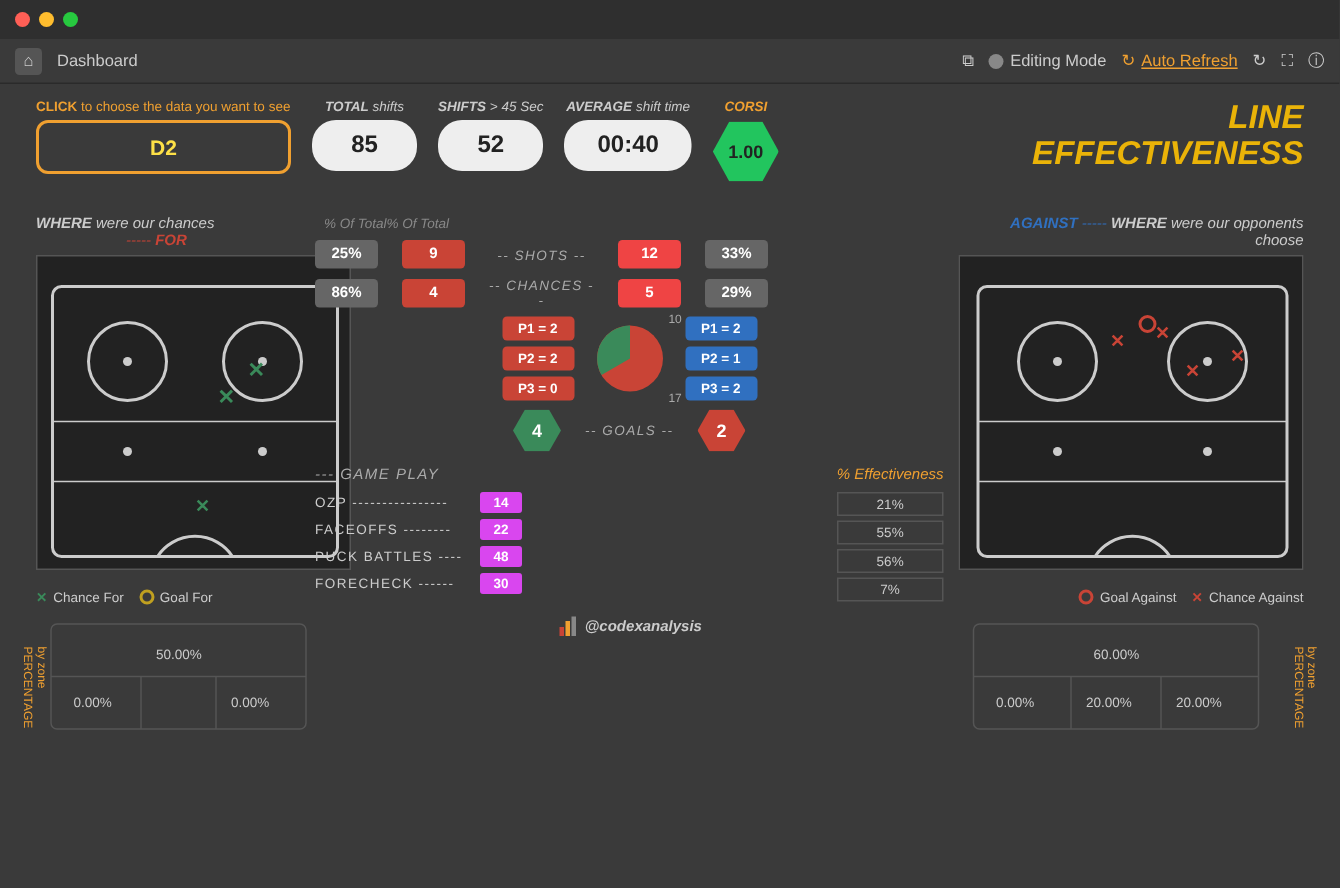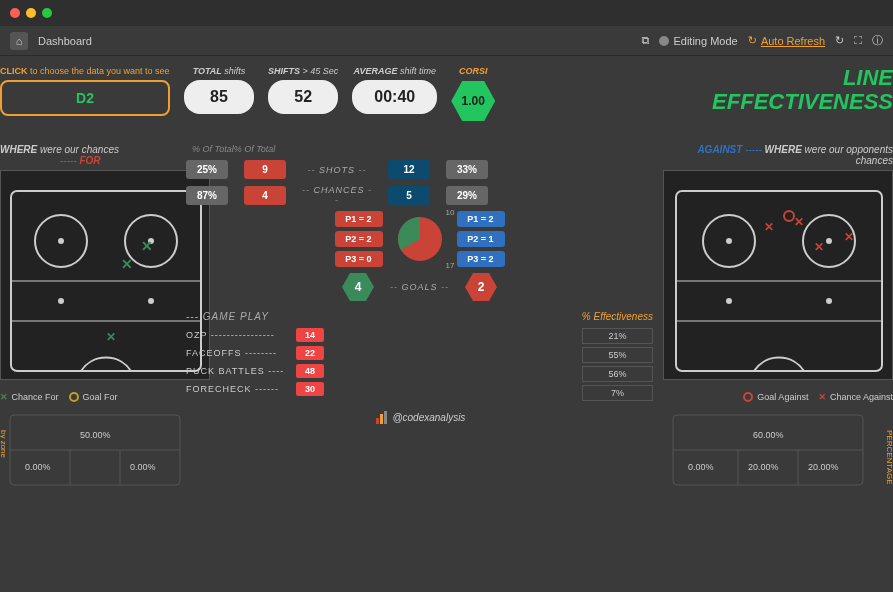--- a/index.html
+++ b/index.html
@@ -5,77 +5,77 @@
   * { box-sizing: border-box; margin: 0; padding: 0; font-family: Arial, sans-serif; }
   body { background: #3a3a3a; color: #ccc; width: 893px; height: 592px; overflow: hidden; }
   .titlebar { height: 26px; background: #2f2f2f; display: flex; align-items: center; padding: 0 10px; gap: 6px; }
   .dot { width: 10px; height: 10px; border-radius: 50%; }
   .header { height: 30px; background: #3a3a3a; display: flex; align-items: center; padding: 0 10px; font-size: 11px; border-bottom: 1px solid #2a2a2a; }
   .header .brand { width: 18px; height: 18px; background: #555; border-radius: 3px; margin-right: 10px; display: flex; align-items: center; justify-content: center; color: #ccc; font-weight: bold; }
   .header .spacer { flex: 1; }
   .header .hbtn { margin-left: 10px; display: flex; align-items: center; gap: 4px; cursor: pointer; }
   .header .toggle { width: 10px; height: 10px; background: #888; border-radius: 50%; }
   .header .refresh { color: #f0a030; text-decoration: underline; }
-  .main { padding: 10px 0; height: calc(100% - 56px); }
+  .main { padding: 10px 24px; height: calc(100% - 56px); }
   .top-row { display: flex; align-items: flex-start; gap: 14px; height: 70px; }
   .click-box { width: 170px; }
   .click-box .hint { font-size: 9px; color: #f0a030; margin-bottom: 4px; }
-  .click-box .select { border: 2px solid #f0a030; border-radius: 8px; height: 36px; display: flex; align-items: center; justify-content: center; font-size: 14px; font-weight: bold; color: #22c55e; }
+  .click-box .select { border: 2px solid #f0a030; border-radius: 8px; height: 36px; display: flex; align-items: center; justify-content: center; font-size: 14px; font-weight: bold; color: #fde047; }
   .stat-pill { text-align: center; }
   .stat-pill .lbl { font-size: 9px; font-style: italic; color: #ccc; margin-bottom: 4px; }
   .stat-pill .lbl b { font-weight: bold; color: #ccc; }
   .stat-pill .pill { background: #eee; color: #222; border-radius: 16px; padding: 8px 22px; font-size: 16px; font-weight: bold; min-width: 70px; }
   .hexwrap { text-align: center; }
   .hex { width: 44px; height: 40px; background: #22c55e; clip-path: polygon(25% 0%, 75% 0%, 100% 50%, 75% 100%, 25% 100%, 0% 50%); display: flex; align-items: center; justify-content: center; color: #222; font-weight: bold; font-size: 12px; margin: 0 auto; }
   .hex-label { font-size: 9px; color: #f0a030; font-style: italic; margin-bottom: 5px; font-weight: bold; }
-  .title-big { margin-left: auto; text-align: right; color: #22c55e; font-weight: 900; font-size: 22px; font-style: italic; line-height: 1.1; }
+  .title-big { margin-left: auto; text-align: right; color: #eab308; font-weight: 900; font-size: 22px; font-style: italic; line-height: 1.1; }
   .content { display: flex; gap: 10px; margin-top: 8px; }
   .rink-col { width: 176px; }
   .rink-header { font-size: 10px; font-style: italic; margin-bottom: 4px; }
   .rink-header .keyword { font-weight: bold; }
   .rink-header.for .keyword2 { color: #c94436; margin-left: 60px; }
   .rink-header.against .keyword { color: #3070c0; }
   .rink-header.against .dashes { color: #3070c0; }
   .rink-svg { background: #222; border: 1px solid #555; }
   .center-col { flex: 1; min-width: 0; }
   .pct-header { font-size: 9px; font-style: italic; color: #888; margin-bottom: 6px; display: flex; justify-content: flex-start; padding: 0 6px; }
   .stat-row { display: flex; align-items: center; margin-bottom: 6px; gap: 16px; font-size: 10px; }
   .chip { border-radius: 3px; padding: 4px 0; text-align: center; font-weight: bold; font-size: 10px; color: #fff; }
   .chip.grey { background: #666; width: 42px; }
   .chip.red { background: #c94436; width: 42px; }
-  .chip.blue { background: #0c4a6e; width: 42px; }
+  .chip.blue { background: #ef4444; width: 42px; }
   .stat-row .lbl { flex: 0 0 auto; color: #aaa; font-style: italic; font-size: 9px; text-align: center; width: 70px; letter-spacing: 1px; }
   .pbox { font-size: 9px; font-weight: bold; color: #fff; padding: 3px 6px; border-radius: 3px; width: 48px; text-align: center; }
   .pbox.red { background: #c94436; }
   .pbox.blue { background: #3070c0; }
   .goals-row { display: flex; align-items: center; justify-content: center; gap: 16px; margin-top: 6px; }
   .hex-sm { width: 32px; height: 28px; clip-path: polygon(25% 0%, 75% 0%, 100% 50%, 75% 100%, 25% 100%, 0% 50%); display: flex; align-items: center; justify-content: center; font-weight: bold; font-size: 12px; color: #fff; }
   .hex-sm.green { background: #3a8a5a; }
   .hex-sm.red { background: #c94436; }
   .goals-row .lbl { font-size: 9px; font-style: italic; color: #aaa; letter-spacing: 1px; }
   .gameplay-section { margin-top: 10px; display: flex; gap: 22px; }
   .gp-left { flex: 1; }
   .gp-title { font-size: 10px; color: #aaa; font-style: italic; margin-bottom: 6px; letter-spacing: 1px; }
   .gp-row { display: flex; align-items: center; margin-bottom: 4px; font-size: 9px; }
   .gp-row .name { width: 110px; color: #ccc; letter-spacing: 1px; }
-  .gp-row .val { background: #ef4444; color: #fff; border-radius: 2px; padding: 2px 0; width: 28px; text-align: center; font-weight: bold; font-size: 9px; }
+  .gp-row .val { background: #d946ef; color: #fff; border-radius: 2px; padding: 2px 0; width: 28px; text-align: center; font-weight: bold; font-size: 9px; }
   .eff-col { }
   .eff-col .eff-title { font-size: 10px; font-style: italic; color: #f0a030; margin-bottom: 6px; }
   .eff-col .eff-box { border: 1px solid #555; padding: 2px 14px; font-size: 9px; text-align: center; margin-bottom: 3px; }
   .legend { font-size: 9px; display: flex; align-items: center; gap: 10px; margin-top: 8px; }
   .legend .lx { display: flex; align-items: center; gap: 4px; }
   .xicon { font-weight: bold; }
   .xicon.green { color: #3a8a5a; }
   .xicon.red { color: #c94436; }
   .circle-icon { width: 10px; height: 10px; border: 2px solid; border-radius: 50%; display: inline-block; }
   .circle-icon.yellow { border-color: #c0a020; }
   .circle-icon.red { border-color: #c94436; }
   .mini-rink { margin-top: 8px; position: relative; }
   .pct-label { position: absolute; font-size: 8px; color: #f0a030; writing-mode: vertical-lr; }
-  .footer-logo { text-align: center; margin-top: 6px; font-size: 10px; color: #ccc; font-style: italic; }
+  .footer-logo { text-align: center; margin-top: 6px; font-size: 10px; color: #ccc; font-style: italic; font-weight: bold; }
   .pie-wrap { position: relative; width: 54px; height: 54px; }
   .pie-lbl { position: absolute; font-size: 8px; color: #aaa; }
   .periods-flex { display: flex; align-items: center; gap: 10px; justify-content: center; margin-top: 4px;}
 </style>
 </head>
 <body>
 
 <div class="titlebar">
   <span class="dot" style="background:#ff5f56"></span>
   <span class="dot" style="background:#ffbd2e"></span>
@@ -183,21 +183,21 @@
         <span>% Of Total</span>
       </div>
       <div class="stat-row">
         <div class="chip grey">25%</div>
         <div class="chip red">9</div>
         <div class="lbl">-- SHOTS --</div>
         <div class="chip blue">12</div>
         <div class="chip grey">33%</div>
       </div>
       <div class="stat-row">
-        <div class="chip grey">87%</div>
+        <div class="chip grey">86%</div>
         <div class="chip red">4</div>
         <div class="lbl">-- CHANCES --</div>
         <div class="chip blue">5</div>
         <div class="chip grey">29%</div>
       </div>
 
       <div class="periods-flex">
         <div>
           <div class="pbox red" style="margin-bottom:4px">P1 = 2</div>
           <div class="pbox red" style="margin-bottom:4px">P2 = 2</div>
@@ -259,21 +259,21 @@
             <rect x="6" y="4" width="3" height="10" fill="#f0a030"></rect>
             <rect x="10" y="1" width="3" height="13" fill="#888"></rect>
           </svg>
         <span>@codexanalysis</span>
       </div>
     </div>
 
     <div class="rink-col" style="width:230px">
       <div class="rink-header against" style="text-align:right">
         <b class="keyword">AGAINST</b> <span class="dashes">-----</span>
-        <span style="color:#ccc"><b>WHERE</b><span> were our opponents chances</span></span>
+        <span style="color:#ccc"><b>WHERE</b><span> were our opponents choose</span></span>
       </div>
       <svg class="rink-svg" width="230" height="210">
         <rect x="12" y="20" width="206" height="180" fill="none" stroke="#ccc" stroke-width="2" rx="6"></rect>
         <line x1="12" y1="110" x2="218" y2="110" stroke="#ccc"></line>
         <line x1="12" y1="150" x2="218" y2="150" stroke="#ccc"></line>
         <circle cx="65" cy="70" r="26" fill="none" stroke="#ccc" stroke-width="2"></circle>
         <circle cx="65" cy="70" r="3" fill="#ccc"></circle>
         <circle cx="165" cy="70" r="26" fill="none" stroke="#ccc" stroke-width="2"></circle>
         <circle cx="165" cy="70" r="3" fill="#ccc"></circle>
         <circle cx="65" cy="130" r="3" fill="#ccc"></circle>

